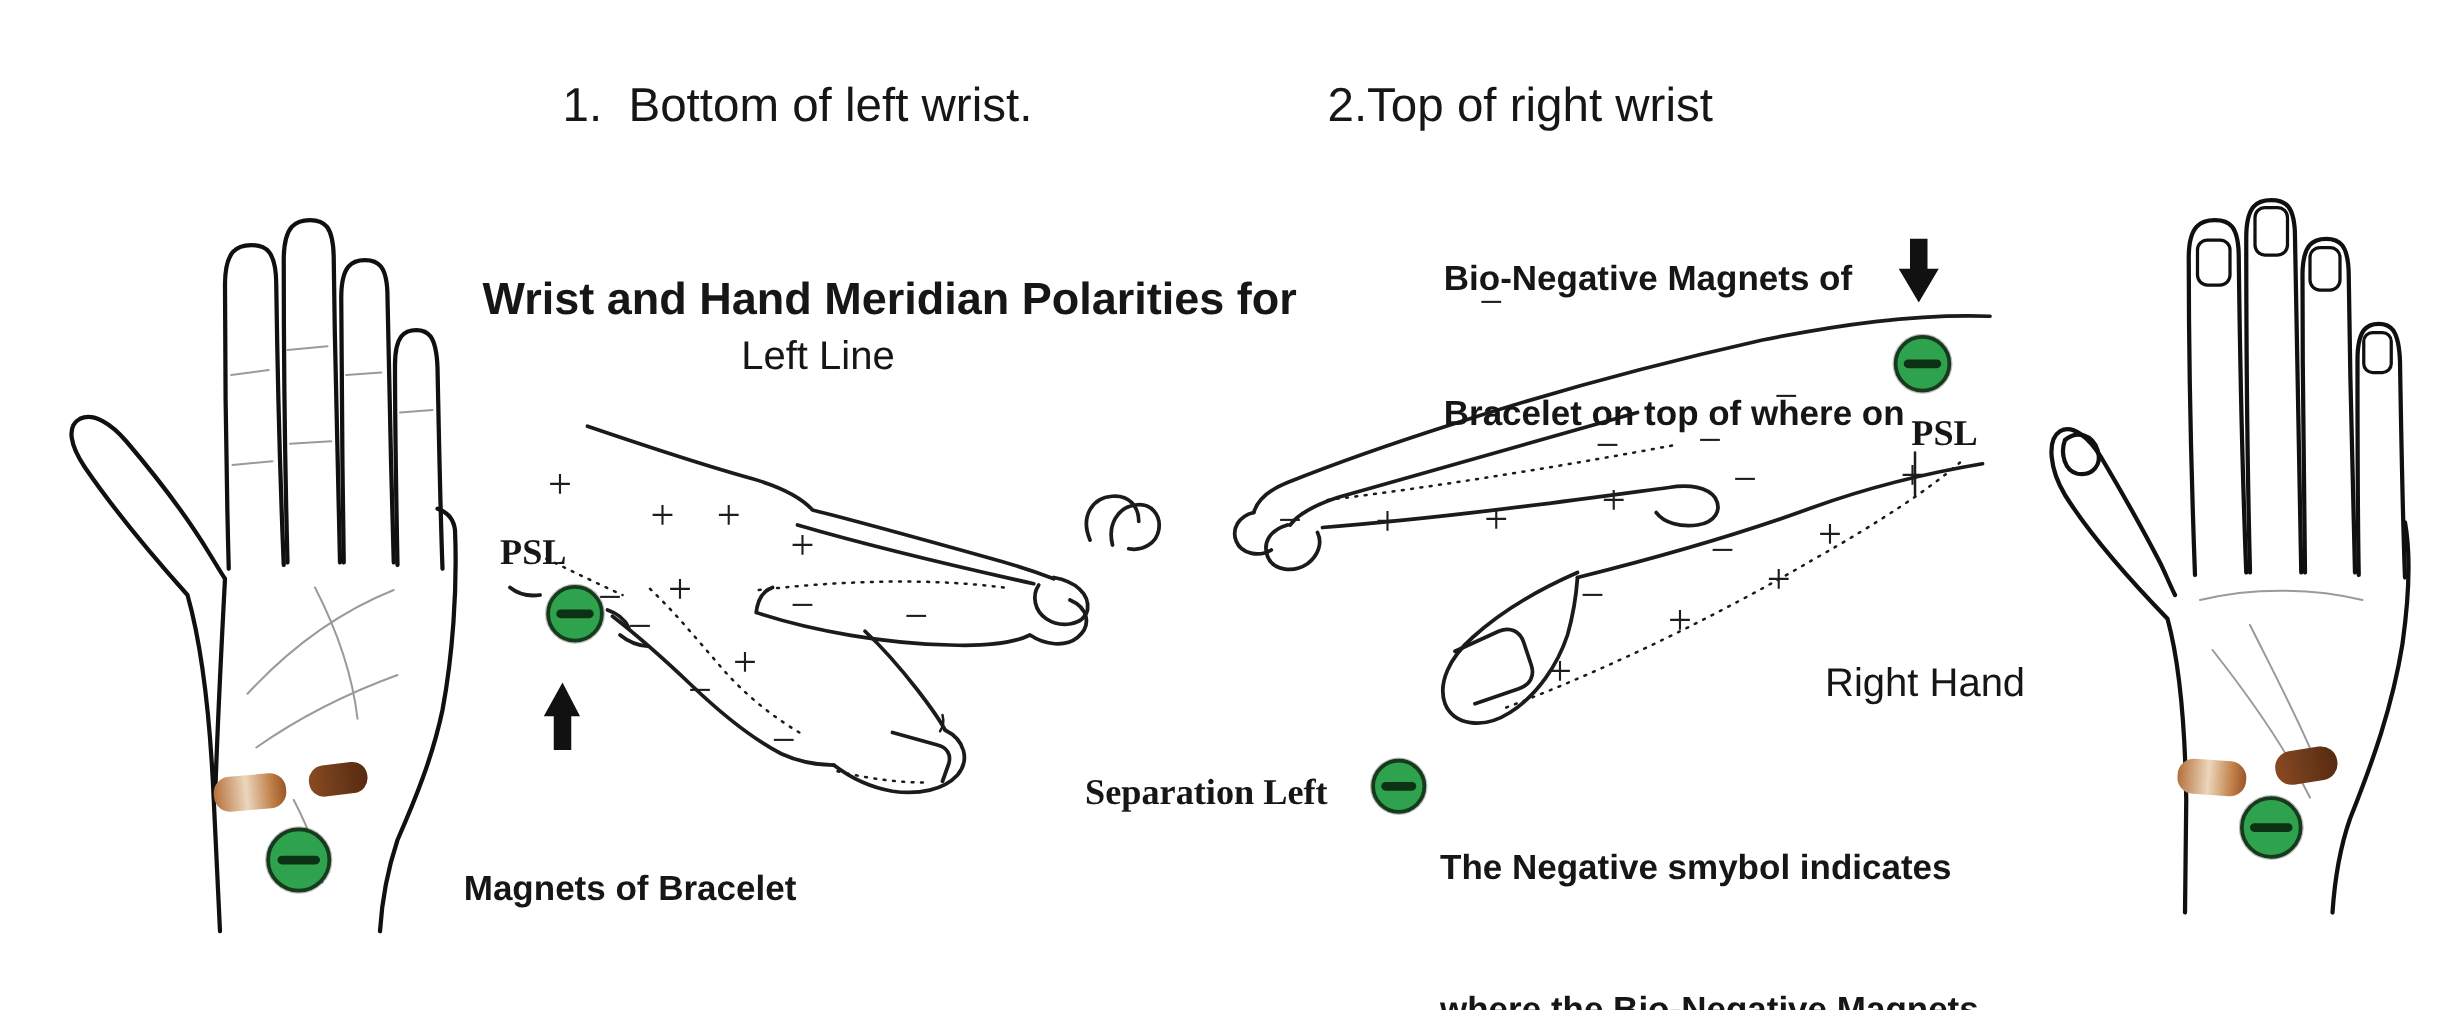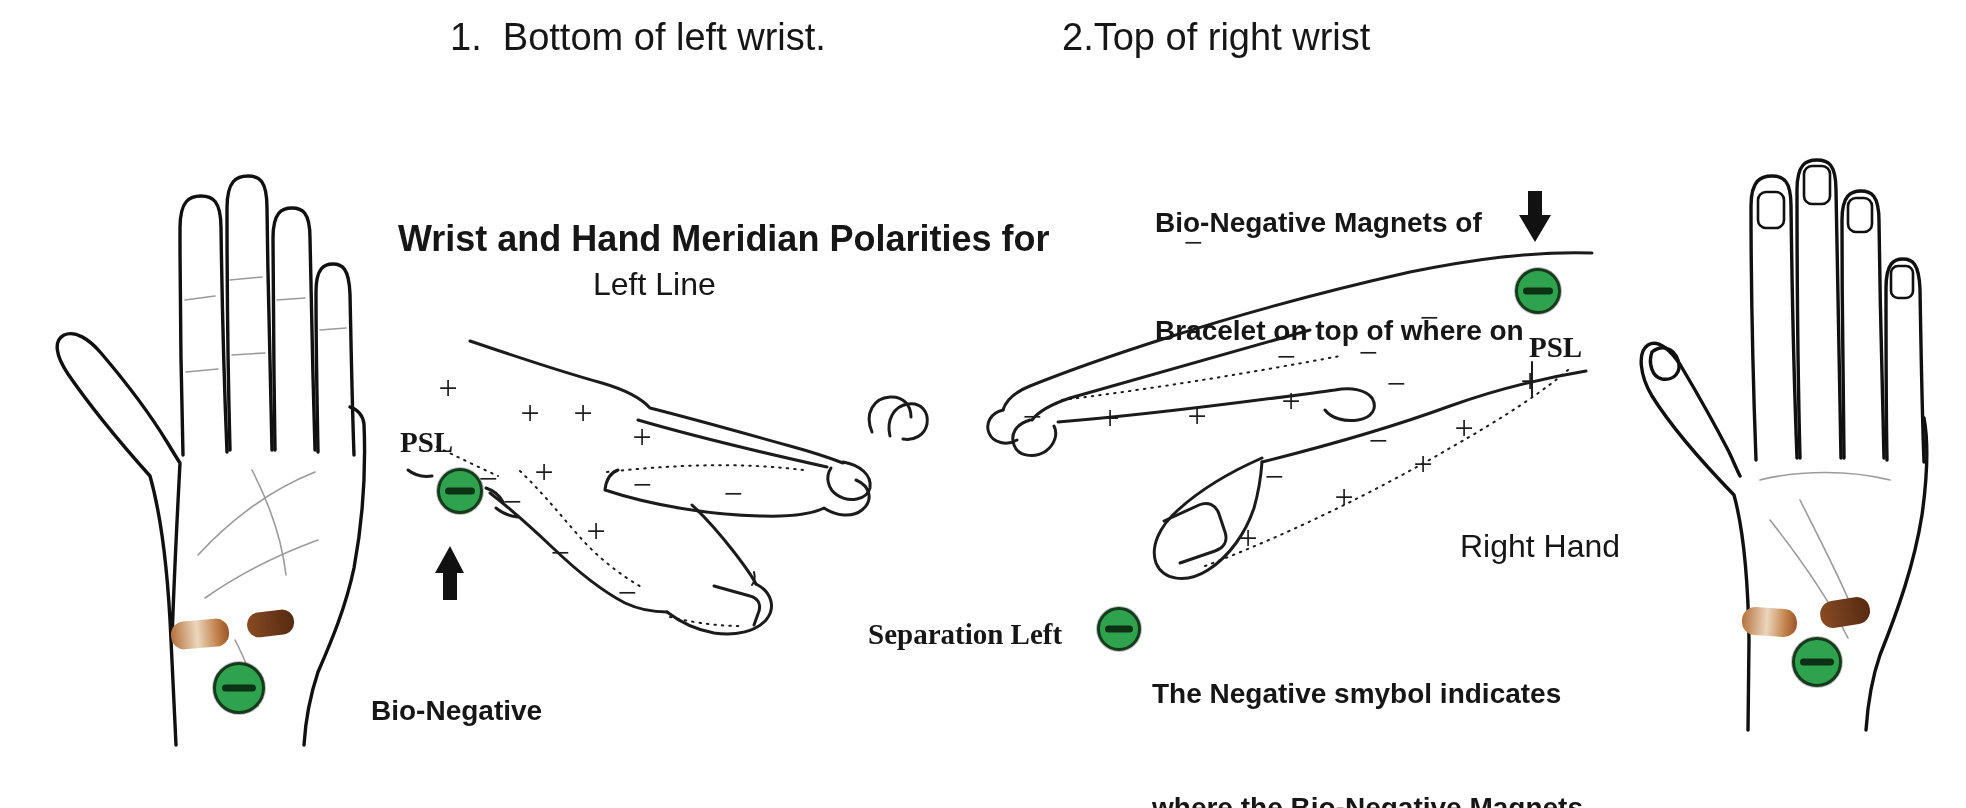--- a/index.html
+++ b/index.html
@@ -1,20 +1,20 @@
 <!DOCTYPE html>
 <html><head>
 <meta charset="utf-8">
 <style>
   html,body{margin:0;padding:0;background:#ffffff;}
   #canvas{position:relative;width:1966px;height:808px;background:#ffffff;overflow:hidden;
           font-family:"Liberation Sans",sans-serif;color:#161616;}
   #art{position:absolute;left:0;top:0;width:1966px;height:808px;}
   .t{position:absolute;white-space:pre;color:#161616;}
-  .hdr{font-size:38px;}
+  .hdr{font-size:38px;margin-top:48px;}
   .title{font-size:36px;font-weight:bold;line-height:45px;}
   .handlabel{font-size:32px;}
   .cap{font-size:28px;line-height:38px;font-weight:bold;}
   .cap36{line-height:36px;}
   .psl{font-family:"Liberation Serif",serif;font-weight:bold;font-size:29px;}
   .psldef{font-family:"Liberation Serif",serif;font-weight:bold;font-size:29px;line-height:37px;}
   .pm{position:absolute;transform:translate(-50%,-50%);
       font-family:"Liberation Serif",serif;font-size:34px;color:#1d1d1d;line-height:1;}
   .magnet{position:absolute;border-radius:50%;border:3px solid #153a1c;box-sizing:border-box;
           box-shadow:0 0 0 1px rgba(0,0,0,0.25);}
@@ -176,36 +176,35 @@
       <path d="M 1532 362 L 1532 396" stroke-width="2"></path>
     </g>
 
     <polygon fill="#111111" points="450,546 435,573 443,573 443,600 457,600 457,573 464,573"></polygon>
     <polygon fill="#111111" points="1535,242 1519,215 1528,215 1528,191 1542,191 1542,215 1551,215"></polygon>
   </svg>
 
   <div class="t hdr" style="left:450px;top:16px">1.  Bottom of left wrist.</div>
   <div class="t hdr" style="left:1062px;top:16px">2.Top of right wrist</div>
 
-  <div class="t title" style="left:398px;top:126px">
+  <div class="t title" style="left:386px;top:126px">
     <div>Wrist and Hand Meridian Polarities for</div>
   </div>
 
   <div class="t handlabel" style="left:593px;top:266px">Left Line</div>
   <div class="t handlabel" style="left:1460px;top:528px">Right Hand</div>
 
   <div class="t psl" style="left:400px;top:426px">PSL</div>
   <div class="t psl" style="left:1529px;top:331px">PSL</div>
 
   <div class="t psldef" style="left:868px;top:542px">
     <div>Separation Left</div>
   </div>
 
   <div class="t cap" style="left:371px;top:616px">
-    <div>Bio-Negative</div>
     <div>Magnets of Bracelet</div>
     
     
   </div>
 
   <div class="t cap cap36" style="left:1155px;top:133px">
     <div>Bio-Negative Magnets of</div>
     <div>Bracelet on top of where on</div>
   </div>
 

